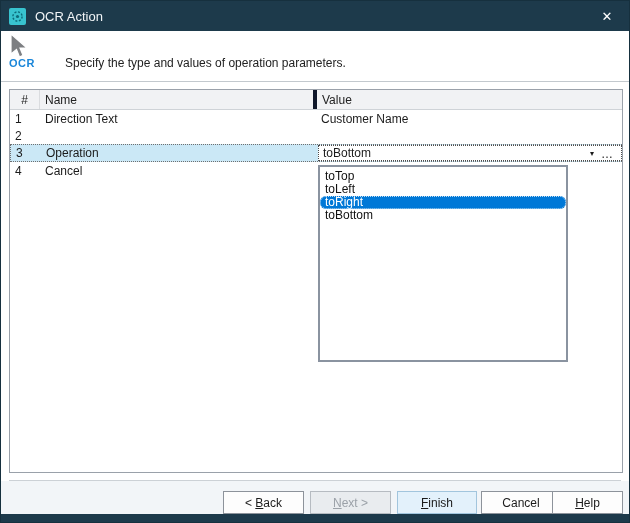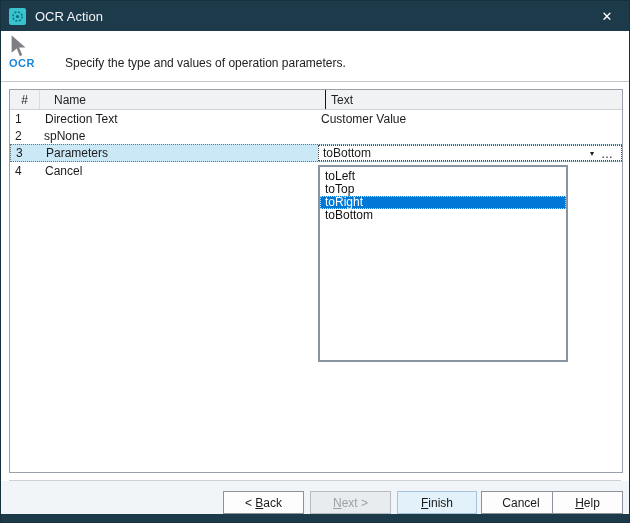--- a/index.html
+++ b/index.html
@@ -34,21 +34,21 @@
   .h-sub   { position:absolute; left:64px; top:25px; font-size:12px; color:#222; }
 
   
   .grid {
     position:absolute; left:8px; top:88px; width:614px; height:384px;
     border:1px solid #9aa1aa; background:#ffffff;
   }
   .grid-head { display:flex; height:20px; background:#f1f2f4; border-bottom:1px solid #cfd3d7; }
   .gh-cell { display:flex; align-items:center; color:#222; }
   .gh-num  { width:30px; justify-content:center; border-right:1px solid #dadcdf; }
-  .gh-name { width:277px; padding-left:5px; border-right:1px solid #0f172a;margin-left:9px; }
+  .gh-name { width:277px; padding-left:5px; border-right:4px solid #0f172a; }
   .gh-value{ flex:1; padding-left:5px; }
 
   .row { display:flex; height:17px; align-items:stretch; }
   .c-num  { width:30px; padding-left:5px; display:flex; align-items:center; }
   .c-name { width:277px; padding-left:5px; display:flex; align-items:center; }
   .c-value{ flex:1; padding-left:4px; display:flex; align-items:center; position:relative; }
 
   .row.selected {
     height:18px; background:#cbe8f6;
     border-top:1px dotted #6f6f6f; border-bottom:1px dotted #6f6f6f;
@@ -61,21 +61,21 @@
   .dd-ellipsis { position:absolute; right:7px; top:1px; font-size:12px; color:#1b1b1b; letter-spacing:1px; }
 
   
   .dropdown {
     position:absolute; left:317px; top:164px; width:250px; height:197px;
     background:#ffffff; border:2px solid #8a93a0; padding-top:3px;
   }
   .dd-item { height:13px; line-height:13px; padding-left:5px; font-size:12px; color:#111; }
   .dd-item.sel {
     background:#0078d7; color:#ffffff;
-    outline:1px dotted #bcdcf5; outline-offset:-1px;
+    outline:1px dotted #bcdcf5; outline-offset:-1px;border-radius:6px;
   }
 
   
   .footer-sep { position:absolute; left:8px; right:8px; top:479px; border-top:1px solid #ccd1d6; }
   .footer { position:absolute; left:0; top:480px; width:100%; height:35px; background:#f2f5f8; }
   .btn {
     position:absolute; top:10px; height:23px; background:#fdfdfd;
     border:1px solid #8d939b; display:flex; align-items:center; justify-content:center;
     font-size:12px; color:#1b1b1b; cursor:default;
   }
@@ -113,54 +113,53 @@
       </svg>
       <div class="logo-text">OCR</div>
     </div>
     <div class="h-sub">Specify the type and values of operation parameters.</div>
   </div>
 
   <div class="grid">
     <div class="grid-head">
       <div class="gh-cell gh-num">#</div>
       <div class="gh-cell gh-name">Name</div>
-      <div class="gh-cell gh-value">Text</div>
+      <div class="gh-cell gh-value">Value</div>
     </div>
 
     <div class="row">
       <div class="c-num">1</div>
       <div class="c-name">Direction Text</div>
-      <div class="c-value">Customer Value</div>
+      <div class="c-value">Customer Name</div>
     </div>
 
     <div class="row">
       <div class="c-num">2</div>
-      <div class="c-value">spNone</div>
     </div>
 
     <div class="row selected">
       <div class="c-num">3</div>
-      <div class="c-name">Parameters</div>
+      <div class="c-name">Operation</div>
       <div class="c-value">
         <span>toBottom</span>
         <span class="dd-arrow">▾</span>
         <span class="dd-ellipsis">…</span>
       </div>
     </div>
 
     <div class="row">
       <div class="c-num">4</div>
       <div class="c-name">Cancel</div>
       <div class="c-value"></div>
     </div>
   </div>
 
   <div class="dropdown">
+    <div class="dd-item">toTop</div>
     <div class="dd-item">toLeft</div>
-    <div class="dd-item">toTop</div>
     <div class="dd-item sel">toRight</div>
     <div class="dd-item">toBottom</div>
   </div>
 
   <div class="footer-sep"></div>
   <div class="footer">
     <div class="btn btn-back">
       <span>&lt; </span>
         <span class="mn">B</span>
         <span>ack</span>

